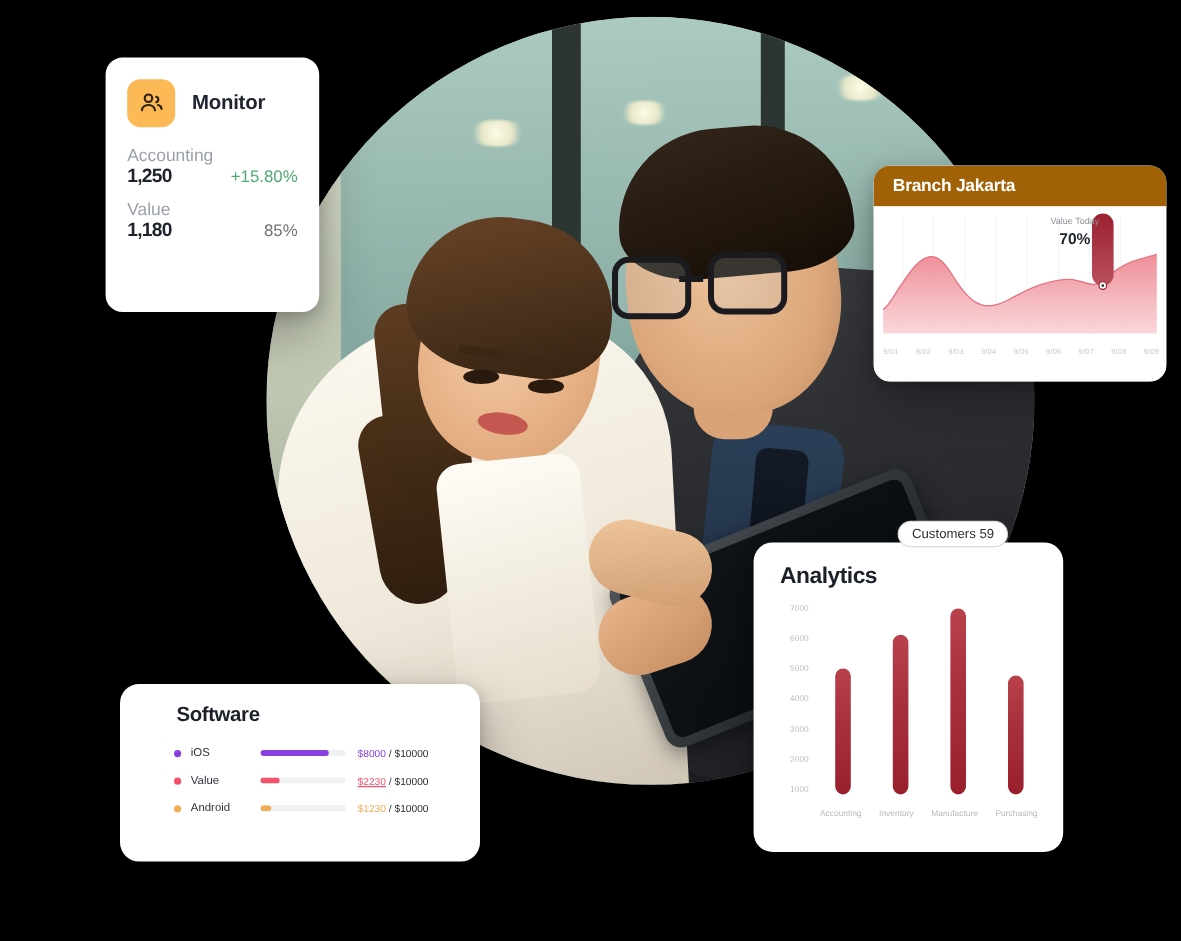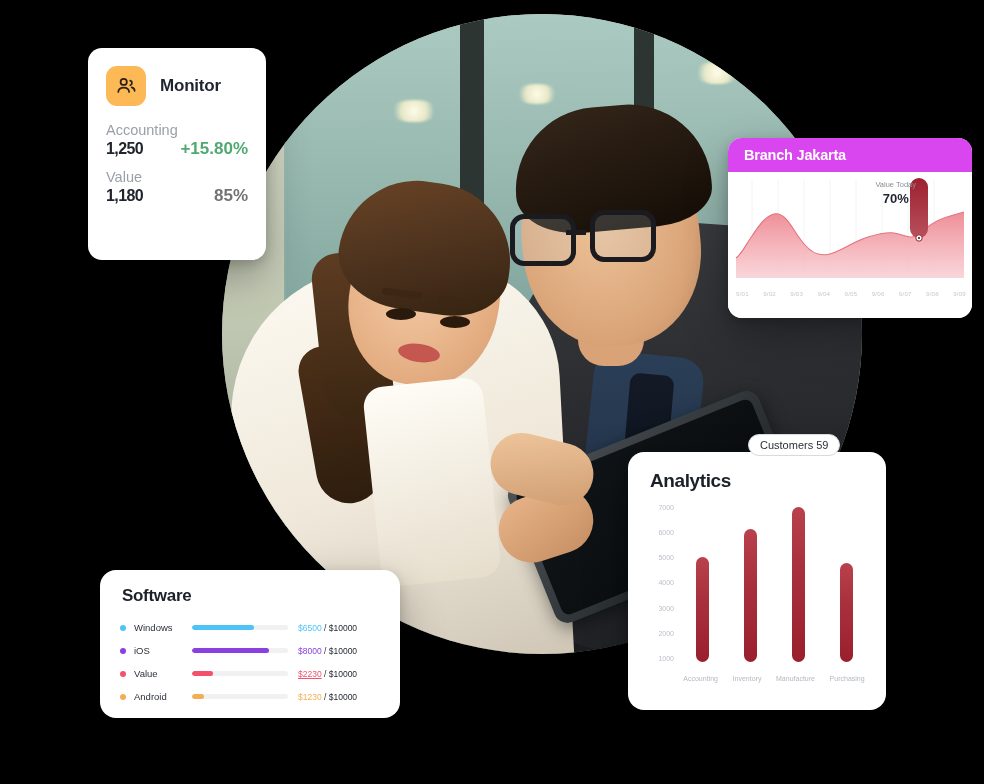--- a/index.html
+++ b/index.html
@@ -156,21 +156,21 @@
   .mon-head { display: flex; align-items: center; gap: 14px; padding: 18px 18px 6px 18px; }
   .mon-icon {
     width: 40px; height: 40px; border-radius: 11px;
     background: #FCB956;
     display: flex; align-items: center; justify-content: center; flex: none;
   }
   .mon-title { font-size: 17px; font-weight: 700; color: #1f2430; letter-spacing: -.2px; }
   .mon-label { padding: 10px 18px 0 18px; font-size: 14.5px; color: #9aa0a8; }
   .mon-row { display: flex; align-items: baseline; padding: 1px 18px 0 18px; }
   .mon-val { font-size: 16px; font-weight: 700; color: #20242c; letter-spacing: -.6px; }
-  .mon-delta { margin-left: auto; font-size: 17px; color: #4FA971; font-weight: 700; }
+  .mon-delta { margin-left: auto; font-size: 14px; color: #4FA971; font-weight: 400; }
 
   
   #branch-card { left: 728px; top: 138px; width: 244px; height: 180px; border-radius: 14px; overflow: hidden; }
   .br-head {
     height: 34px; background: #F9AE33; display: flex; align-items: center;
     padding: 0 16px; color: #fff; font-size: 14.5px; font-weight: 700; letter-spacing: -.2px;
   }
   .br-body { position: relative; height: 146px; background: #fff; }
   .br-chart { position: absolute; left: 0; top: 2px; width: 244px; height: 112px; }
   .br-xaxis {
@@ -204,21 +204,21 @@
     display: flex; align-items: flex-end; justify-content: space-around;
   }
   .an-bar { width: 13px; border-radius: 7px; background: linear-gradient(180deg,#B8414C 0%,#A8303C 42%,#9A1F2C 100%); }
   .an-xaxis {
     position: absolute; left: 36px; right: 0; bottom: 2px;
     display: flex; justify-content: space-around;
     font-size: 7px; color: #b3b8bf;
   }
 
   
-  #software-card { left: 100px; top: 570px; width: 300px; height: 148px; border-radius: 16px; }
+  #software-card { left: 100px; top: 570px; width: 300px; height: 148px; border-radius: 16px; padding-left: 25px; }
   .sw-title { padding: 16px 0 0 22px; font-size: 17px; font-weight: 700; color: #1b2029; letter-spacing: -.3px; }
   .sw-list { padding: 10px 16px 0 20px; }
   .sw-row { display: flex; align-items: center; height: 23px; }
   .sw-dot { width: 6px; height: 6px; border-radius: 50%; flex: none; margin-right: 8px; }
   .sw-name { width: 58px; font-size: 9.5px; color: #2b313a; }
   .sw-track { flex: 1; height: 5px; background: #f0f1f3; border-radius: 3px; overflow: hidden; margin-right: 10px; }
   .sw-fill { height: 100%; border-radius: 3px; }
   .sw-vals { font-size: 8.5px; color: #1f242c; white-space: nowrap; width: 86px; text-align: left; }
   .sw-cur { font-weight: 500; }
 </style>
@@ -292,21 +292,21 @@
     </div>
 
     <div class="mon-label">Value</div>
     <div class="mon-row">
       <div class="mon-val">1,180</div>
       <div class="mon-delta" style="color: #737373;">85%</div>
     </div>
   </div>
 
   <div class="card" id="branch-card">
-    <div class="br-head" style="background: #d946ef;">
+    <div class="br-head" style="background: #a16207;">
       <span>Branch Jakarta</span>
     </div>
     <div class="br-body">
       <svg class="br-chart" viewBox="0 0 244 112" preserveAspectRatio="none">
         <defs>
           <linearGradient id="areaGrad" x1="0" y1="0" x2="0" y2="1">
             <stop offset="0%" stop-color="#EE8892" stop-opacity="0.95"></stop>
             <stop offset="100%" stop-color="#F8CFD3" stop-opacity="0.85"></stop>
           </linearGradient>
           <linearGradient id="markerGrad" x1="0" y1="0" x2="0" y2="1">
@@ -378,28 +378,20 @@
         <span>Manufacture</span>
         <span>Purchasing</span>
       </div>
     </div>
   </div>
 
   <div class="card" id="software-card">
     <div class="sw-title">Software</div>
     <div class="sw-list" id="sw-list">
         <div class="sw-row">
-          <span class="sw-dot" style="background: rgb(78, 195, 247);"></span>
-          <span class="sw-name">Windows</span>
-          <span class="sw-track">
-            <span class="sw-fill" style="display: block; width: 65%; background: rgb(78, 195, 247);"></span>
-          </span>
-          <span class="sw-vals"><span class="sw-cur" style="color: rgb(78, 195, 247);">$6500</span><span> / $10000</span></span>
-        </div>
-        <div class="sw-row">
           <span class="sw-dot" style="background: rgb(138, 63, 224);"></span>
           <span class="sw-name">iOS</span>
           <span class="sw-track">
             <span class="sw-fill" style="display: block; width: 80%; background: rgb(138, 63, 224);"></span>
           </span>
           <span class="sw-vals"><span class="sw-cur" style="color: rgb(138, 63, 224);">$8000</span><span> / $10000</span></span>
         </div>
         <div class="sw-row">
           <span class="sw-dot" style="background: rgb(244, 81, 108);"></span>
           <span class="sw-name">Value</span>

